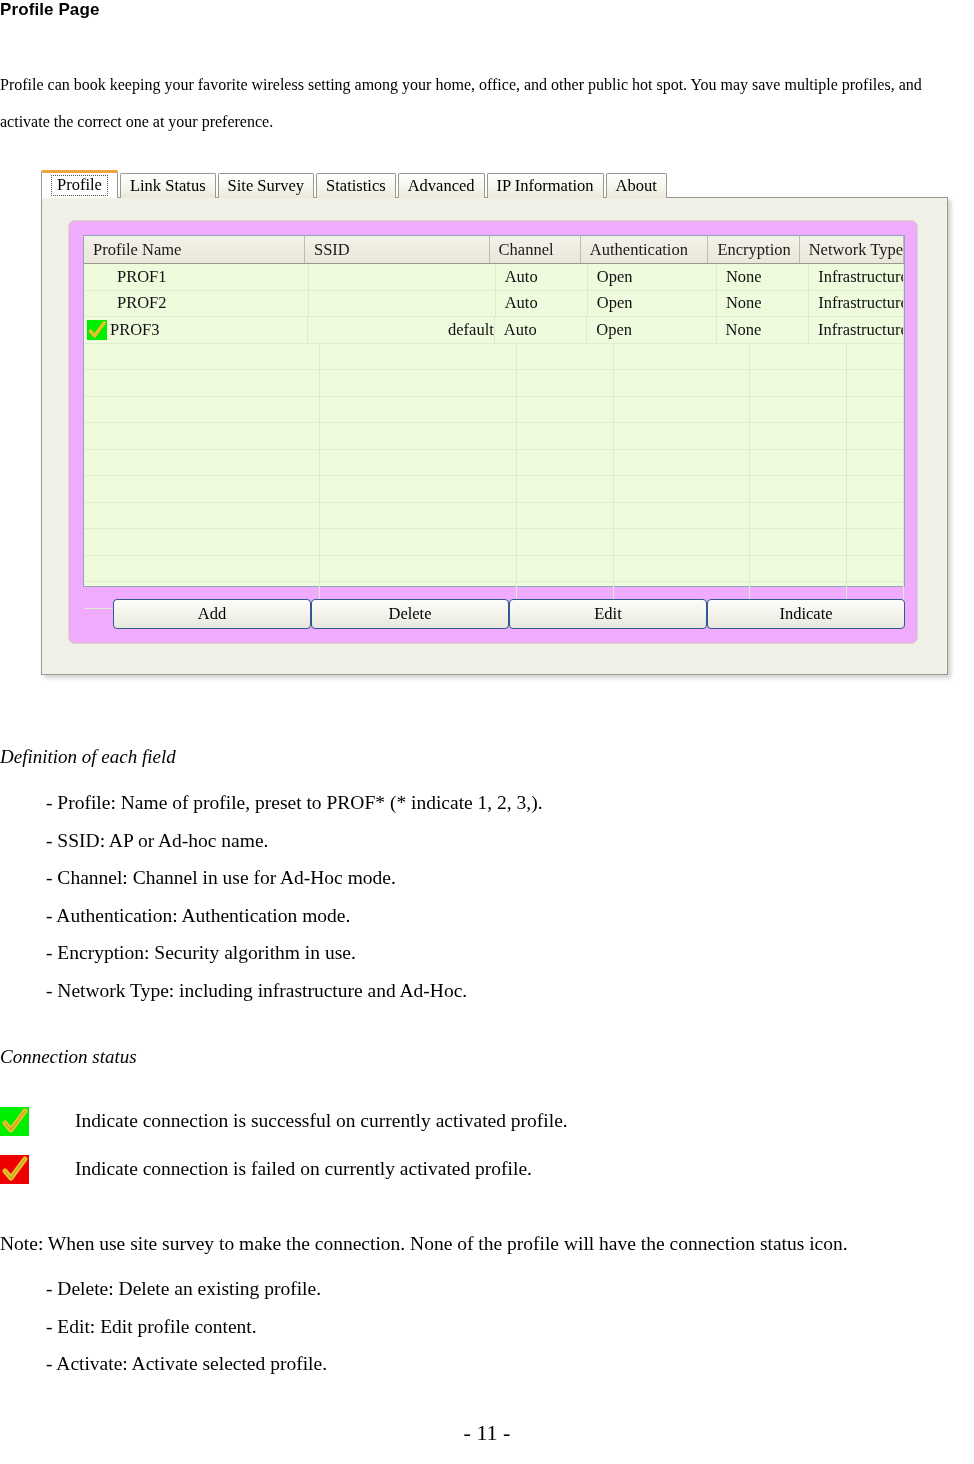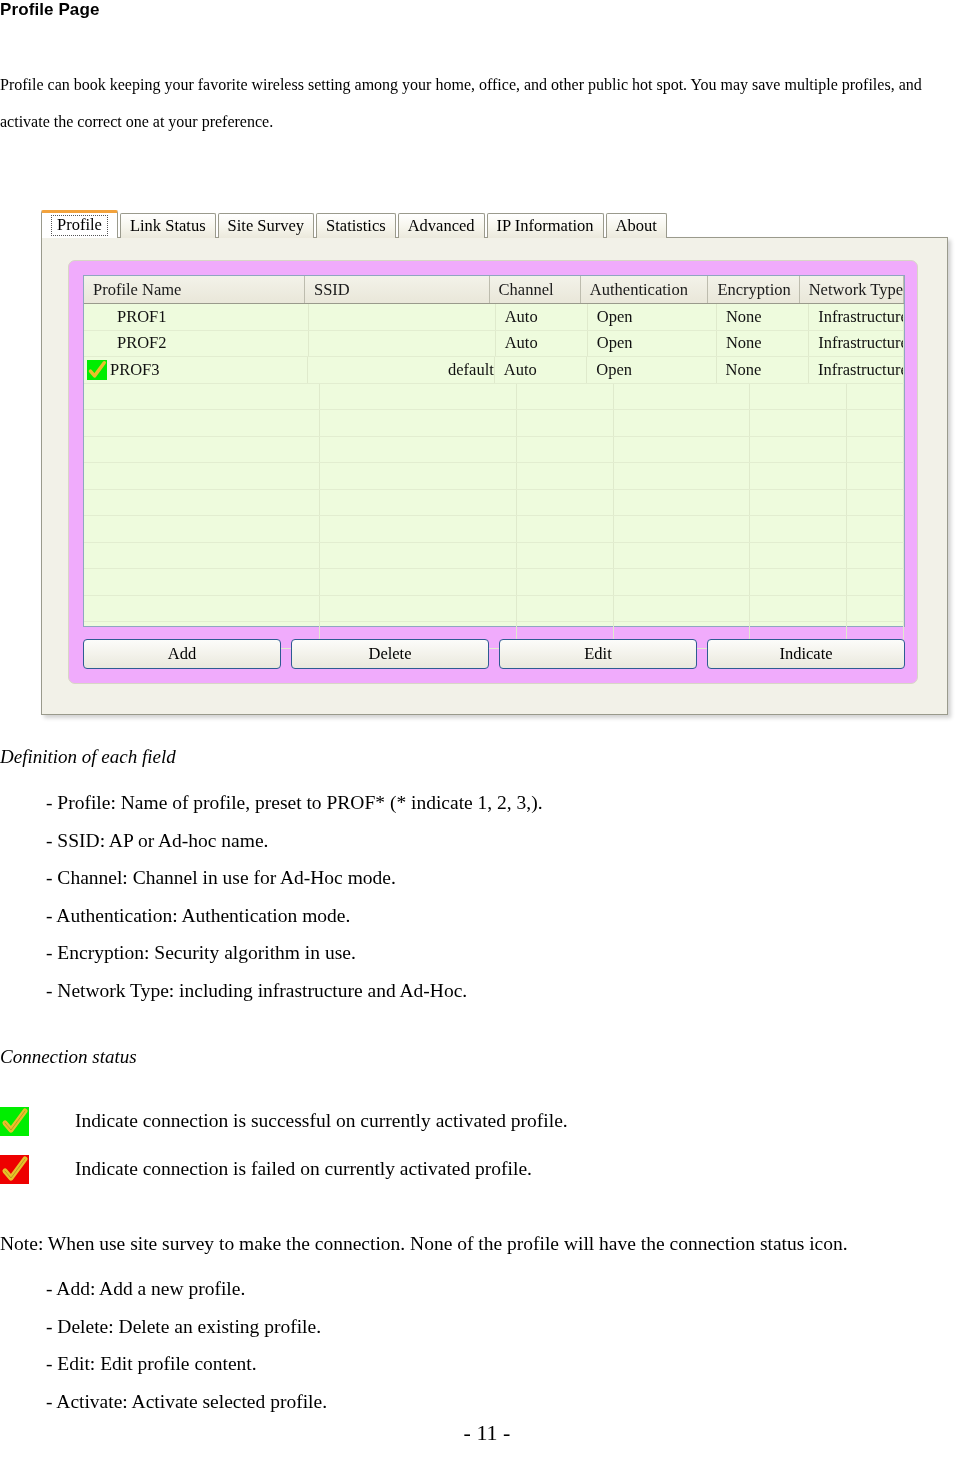--- a/index.html
+++ b/index.html
@@ -100,21 +100,20 @@
     font-size: 22px;
   }
 
   
   .app-window {
     position: absolute;
     left: 41px;
     top: 170px;
     width: 907px;
     height: 505px;
-    margin-top: 40px;
   }
 
   .app-tabstrip {
     position: absolute;
     left: 0;
     top: 0;
     width: 907px;
     height: 28px;
     display: flex;
     align-items: flex-end;
@@ -246,21 +245,21 @@
     margin-right: 3px;
   }
 
   .btn-row {
     position: absolute;
     left: 14px;
     top: 378px;
     width: 822px;
     height: 30px;
     display: flex;
-    justify-content: space-between;
+    justify-content: flex-end;
   }
   .app-btn {
     width: 198px;
     height: 30px;
     box-sizing: border-box;
     background: linear-gradient(to bottom, #fcfcfa 0%, #f4f3ec 48%, #e9e8dd 100%);
     border: 1px solid #2e5c92;
     border-radius: 4px;
     display: flex;
     align-items: center;
@@ -503,19 +502,18 @@
       <rect x="0" y="0" width="29" height="29" fill="#ee0000"></rect>
       <path d="M5 16 L11 23 L25 4" stroke="#e8c02a" stroke-width="5" fill="none" stroke-linecap="round" stroke-linejoin="round"></path>
       <path d="M5 16 L11 23 L25 4" stroke="#8a7618" stroke-width="1" fill="none" stroke-linecap="round" stroke-linejoin="round" opacity="0.5"></path>
     </svg>
   </span>
   <span class="status-text">Indicate connection is failed on currently activated profile.</span>
 </div>
 
 <div class="note-line">Note: When use site survey to make the connection. None of the profile will have the connection status icon.</div>
 <div class="deflist deflist-buttons" id="defbtns">
-    <div>- Add: Add a new profile.</div>
     <div>- Delete: Delete an existing profile.</div>
     <div>- Edit: Edit profile content.</div>
     <div>- Activate: Activate selected profile.</div>
   </div>
 
 <div class="footer">- 11 -</div>
 
 </body></html>

